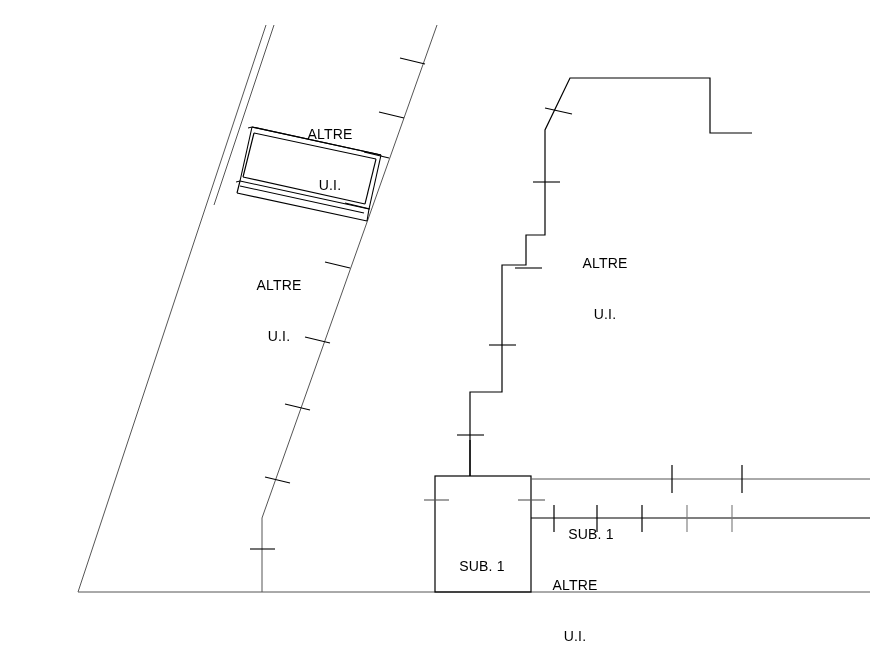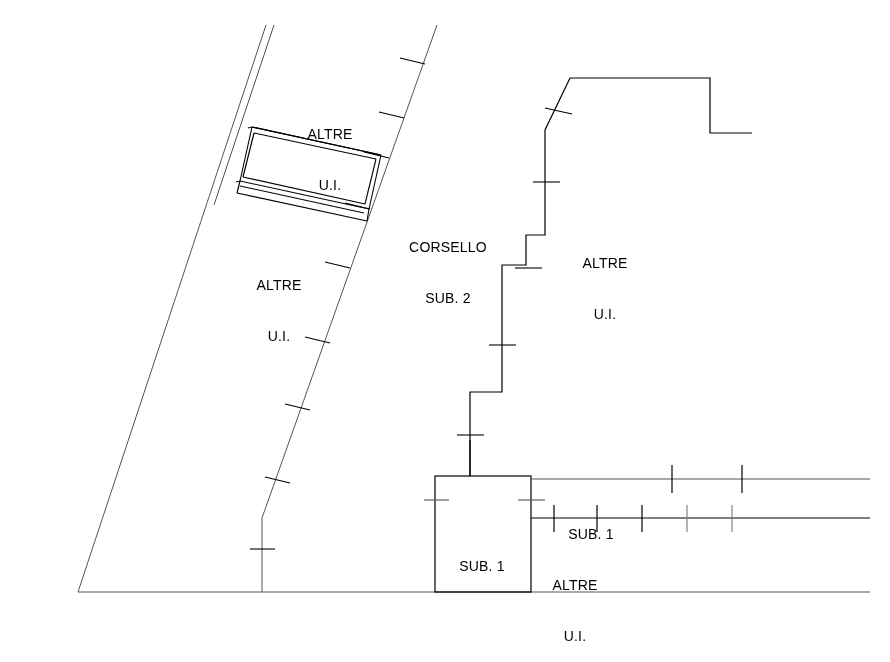--- a/index.html
+++ b/index.html
@@ -133,24 +133,20 @@
     <div>ALTRE</div>
     <div>U.I.</div>
   </div>
 
 
   <div class="plan-label" style="left:279px; top:243px;">
     <div>ALTRE</div>
     <div>U.I.</div>
   </div>
 
-  <div class="plan-label" style="left:448px; top:205px;">
-    <div>CORSELLO</div>
-    <div>SUB. 2</div>
-  </div>
 
   <div class="plan-label" style="left:605px; top:221px;">
     <div>ALTRE</div>
     <div>U.I.</div>
   </div>
 
   <div class="plan-label" style="left:482px; top:524px;">
     <div>SUB. 1</div>
   </div>
 

